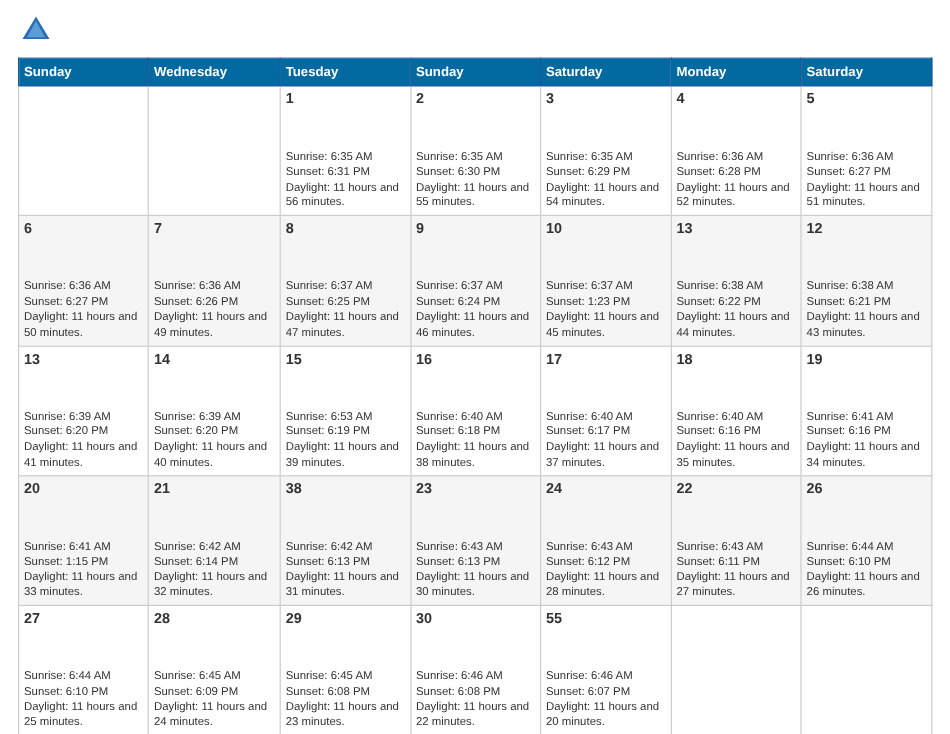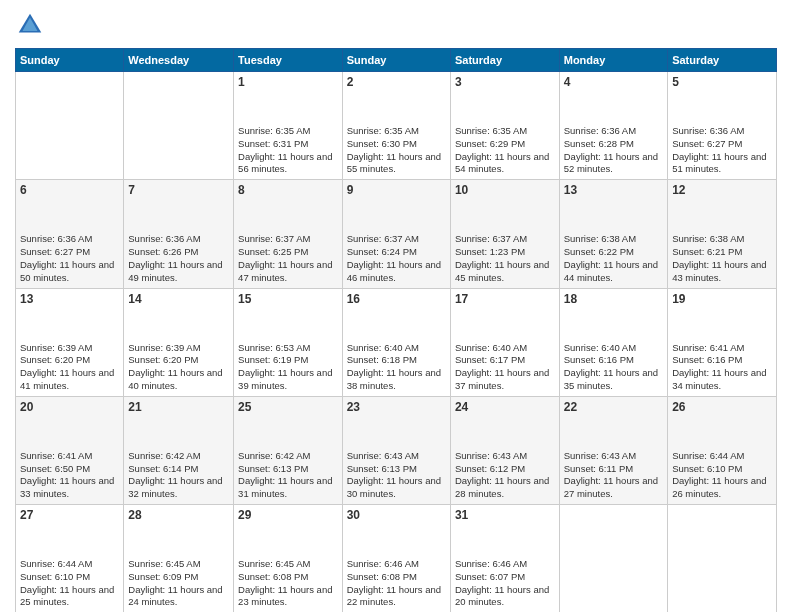--- a/index.html
+++ b/index.html
@@ -253,31 +253,31 @@
             <span class="day-num">19</span>
             <div class="day-info">Sunrise: 6:41 AM
 Sunset: 6:16 PM
 Daylight: 11 hours and 34 minutes.</div>
           </td>
         </tr>
         <tr>
           <td>
             <span class="day-num">20</span>
             <div class="day-info">Sunrise: 6:41 AM
-Sunset: 6:50 PM
+Sunset: 1:15 PM
 Daylight: 11 hours and 33 minutes.</div>
           </td>
           <td>
             <span class="day-num">21</span>
             <div class="day-info">Sunrise: 6:42 AM
 Sunset: 6:14 PM
 Daylight: 11 hours and 32 minutes.</div>
           </td>
           <td>
-            <span class="day-num">25</span>
+            <span class="day-num">38</span>
             <div class="day-info">Sunrise: 6:42 AM
 Sunset: 6:13 PM
 Daylight: 11 hours and 31 minutes.</div>
           </td>
           <td>
             <span class="day-num">23</span>
             <div class="day-info">Sunrise: 6:43 AM
 Sunset: 6:13 PM
 Daylight: 11 hours and 30 minutes.</div>
           </td>
@@ -319,21 +319,21 @@
 Sunset: 6:08 PM
 Daylight: 11 hours and 23 minutes.</div>
           </td>
           <td>
             <span class="day-num">30</span>
             <div class="day-info">Sunrise: 6:46 AM
 Sunset: 6:08 PM
 Daylight: 11 hours and 22 minutes.</div>
           </td>
           <td>
-            <span class="day-num">31</span>
+            <span class="day-num">55</span>
             <div class="day-info">Sunrise: 6:46 AM
 Sunset: 6:07 PM
 Daylight: 11 hours and 20 minutes.</div>
           </td>
           <td class="empty-cell"></td>
           <td class="empty-cell"></td>
         </tr>
       </tbody>
   </table>
 </div>

